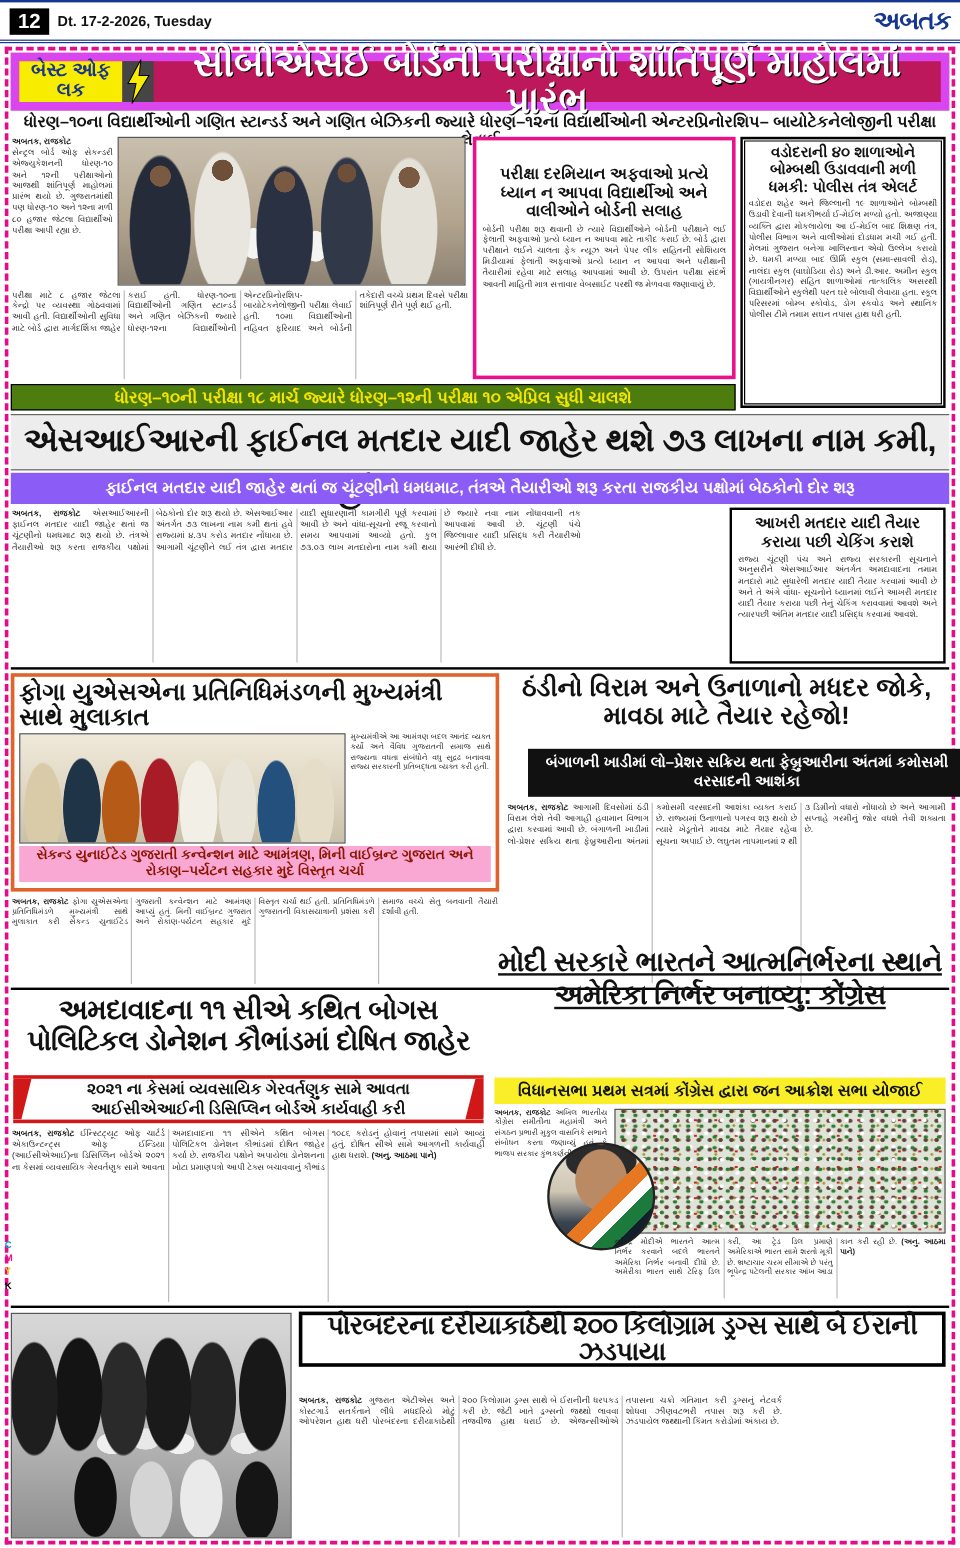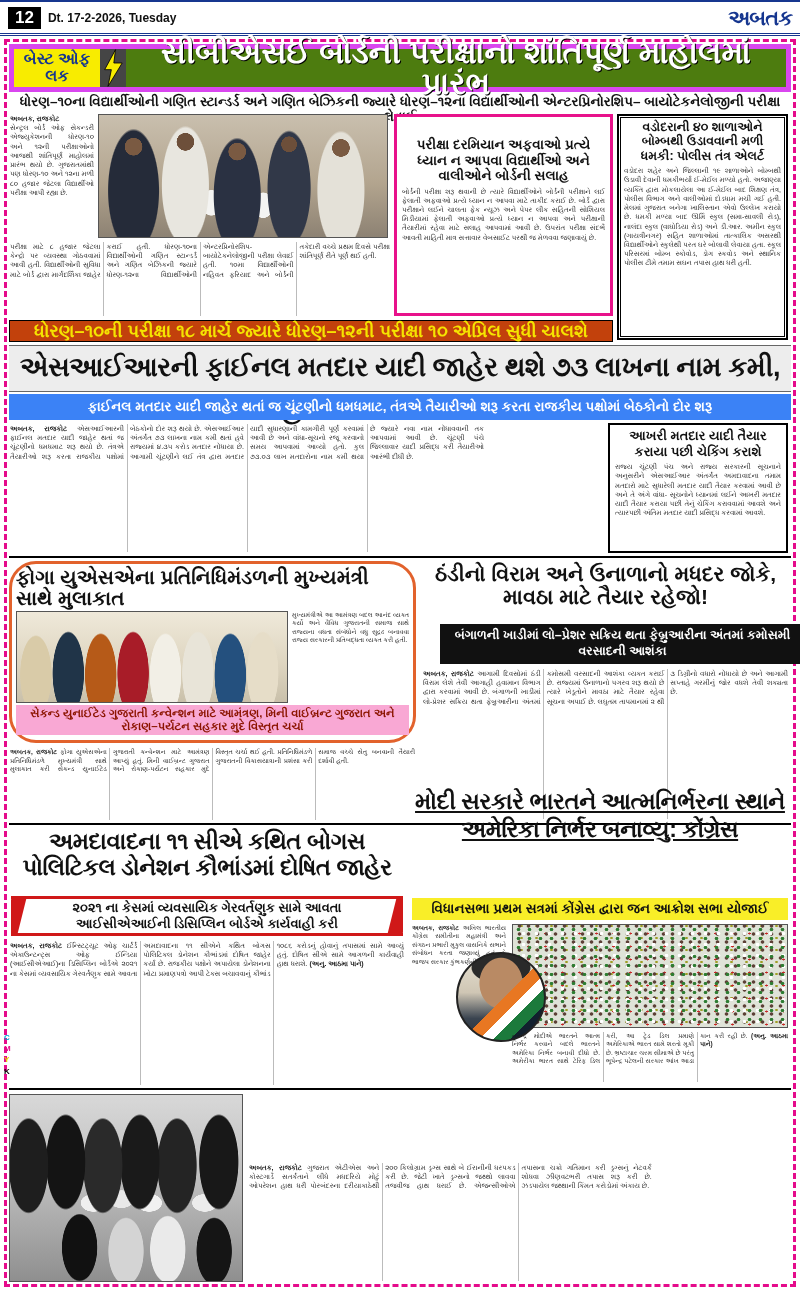--- a/index.html
+++ b/index.html
@@ -13,43 +13,43 @@
   .pgnum{background:#000;color:#fff;font-weight:bold;font-size:17px;padding:1px 7px;margin-right:7px;}
   .hdate{font-size:12px;font-weight:bold;}
   .hcenter{position:absolute;left:0;right:0;text-align:center;pointer-events:none;}
   .hpaper{font-size:15px;font-weight:bold;letter-spacing:.5px;}
   .hedition{font-size:8px;font-weight:bold;color:#222;}
   .hlogo{margin-left:auto;font-size:21px;font-weight:bold;color:#16368f;letter-spacing:-1px;}
   
   .frame{position:absolute;top:39px;left:4px;right:4px;bottom:3px;border:3px dashed #e50b8b;background:#fff;}
   .abs{position:absolute;}
   
-  .bannerrow{display:flex;align-items:stretch;border:5px solid #d946ef;background:#4d7c0f;}
+  .bannerrow{display:flex;align-items:stretch;border:7px solid #d946ef;background:#be185d;}
   .badge{background:#f8ec00;color:#16368f;font-weight:bold;font-size:16px;line-height:1.05;
          display:flex;align-items:center;justify-content:center;text-align:center;width:86px;padding:2px;}
   .bolt{width:26px;display:flex;align-items:center;justify-content:center;background:#454545;}
   .banner-hl{flex:1;color:#fff;font-weight:bold;font-size:31px;display:flex;align-items:center;
              justify-content:center;text-align:center;line-height:1;padding:1px 4px;
              text-shadow:1px 1px 0 #000;}
   .subhl{font-size:13.5px;font-weight:bold;text-align:center;line-height:1.1;}
   .dl{font-weight:bold;}
   .btxt{font-size:7px;line-height:1.32;text-align:justify;color:#1c1c1c;}
   .cols3{columns:3;column-gap:6px;column-rule:1px solid #bbb;}
   .cols4{columns:4;column-gap:6px;column-rule:1px solid #bbb;}
   .cols5{columns:5;column-gap:6px;column-rule:1px solid #bbb;}
   .pinkbox{border:3px solid #e8128b;padding:20px 5px;background:#fff;}
   .pinkbox h3{margin:0 0 3px;font-size:13.5px;line-height:1.15;text-align:center;}
   .blackbox{border:2px solid #000;box-shadow:0 0 0 1px #fff inset,0 0 0 2px #000 inset;padding:4px 5px;background:#fff;}
   .blackbox h3{margin:0 0 3px;font-size:12.5px;line-height:1.15;text-align:center;}
-  .strip-dark{background:#c2410c;color:#f5e400;font-weight:bold;font-size:18px;
+  .strip-dark{background:#4d7c0f;color:#f5e400;font-weight:bold;font-size:14px;
               display:flex;align-items:center;justify-content:center;border:1px solid #000;}
   
   .s2hl{background:#ededed;border-top:1px solid #666;border-bottom:1px solid #666;
         font-size:27px;font-weight:bold;text-align:center;line-height:1.6;letter-spacing:-.5px;}
-  .s2strip{background:#3b82f6;color:#fff;font-weight:bold;font-size:13.5px;
+  .s2strip{background:#8b5cf6;color:#fff;font-weight:bold;font-size:13.5px;
            display:flex;align-items:center;justify-content:center;}
   .sidebox{border:2px solid #000;padding:3px 5px;}
   .sidebox h3{margin:0 0 3px;font-size:13px;line-height:1.2;text-align:center;}
   
   .divider{height:2px;background:#000;}
   .fogabox{border:3px solid #e2622c;padding:2px 4px;background:#fff;}
   .foga-hl{font-size:20px;font-weight:bold;line-height:1.05;text-align:left;margin:1px 0 2px;}
   .fogarow{display:flex;gap:4px;}
   .caption{background:#f9a8d4;color:#8c1500;font-weight:bold;font-size:11.5px;text-align:center;
            line-height:1.15;padding:2px 3px;margin-top:2px;}
@@ -185,21 +185,21 @@
     <div class="abs btxt cols5" style="top:382px;left:3px;width:594px;height:128px;">
       <span class="dl">અબતક, રાજકોટ</span>
       <span>એસઆઈઆરની ફાઈનલ મતદાર યાદી જાહેર થતાં જ ચૂંટણીનો ધમધમાટ શરૂ થયો છે. તંત્રએ તૈયારીઓ શરૂ કરતા રાજકીય પક્ષોમાં બેઠકોનો દોર શરૂ થયો છે. એસઆઈઆર અંતર્ગત ૭૩ લાખના નામ કમી થતાં હવે રાજ્યમાં ૪.૩૫ કરોડ મતદાર નોંધાયા છે. આગામી ચૂંટણીને લઈ તંત્ર દ્વારા મતદાર યાદી સુધારણાની કામગીરી પૂર્ણ કરવામાં આવી છે અને વાંધા-સૂચનો રજૂ કરવાનો સમય આપવામાં આવ્યો હતો. કુલ ૭૩.૦૩ લાખ મતદારોના નામ કમી થયા છે જ્યારે નવા નામ નોંધાવવાની તક આપવામાં આવી છે. ચૂંટણી પંચે જિલ્લાવાર યાદી પ્રસિદ્ધ કરી તૈયારીઓ આરંભી દીધી છે.</span>
     </div>
     <div class="abs sidebox" style="top:381px;left:601px;width:180px;height:130px;">
       <h3>આખરી મતદાર યાદી તૈયાર કરાયા પછી ચેકિંગ કરાશે</h3>
       <div class="btxt">રાજ્ય ચૂંટણી પંચ અને રાજ્ય સરકારની સૂચનાને અનુસરીને એસઆઈઆર અંતર્ગત અમદાવાદના તમામ મતદારો માટે સુધારેલી મતદાર યાદી તૈયાર કરવામાં આવી છે અને તે અંગે વાંધા- સૂચનોને ધ્યાનમાં લઈને આખરી મતદાર યાદી તૈયાર કરાયા પછી તેનું ચેકિંગ કરાવવામાં આવશે અને ત્યારપછી અંતિમ મતદાર યાદી પ્રસિદ્ધ કરવામાં આવશે.</div>
     </div>
     <div class="abs divider" style="top:514px;left:2px;right:2px;"></div>
 
-    <div class="abs fogabox" style="top:519px;left:2px;width:407px;height:182px;border-radius:27px;">
+    <div class="abs fogabox" style="top:519px;left:2px;width:407px;height:182px;">
       <div class="foga-hl">ફોગા યુએસએના પ્રતિનિધિમંડળની મુખ્યમંત્રી સાથે મુલાકાત</div>
       <div class="fogarow">
         <div class="ph ph-delegation" style="width:272px;height:92px;"></div>
         <div class="btxt" style="flex:1;font-size:6.4px;">મુખ્યમંત્રીએ આ આમંત્રણ બદલ આનંદ વ્યક્ત કર્યો અને વૈવિધ ગુજરાતની સમાજ સાથે રાજ્યના વધતા સંબંધોને વધુ સુદ્રઢ બનાવવા રાજ્ય સરકારની પ્રતિબદ્ધતા વ્યક્ત કરી હતી.</div>
       </div>
       <div class="caption">સેકન્ડ યુનાઈટેડ ગુજરાતી કન્વેન્શન માટે આમંત્રણ, મિની વાઈબ્રન્ટ ગુજરાત અને રોકાણ–પર્યટન સહકાર મુદે વિસ્તૃત ચર્ચા</div>
     </div>
     <div class="abs btxt cols4" style="top:706px;left:3px;width:405px;height:72px;font-size:6.5px;">
       <span class="dl">અબતક, રાજકોટ</span>
       <span>ફોગા યુએસએના પ્રતિનિધિમંડળે મુખ્યમંત્રી સાથે મુલાકાત કરી સેકન્ડ યુનાઈટેડ ગુજરાતી કન્વેન્શન માટે આમંત્રણ આપ્યું હતું. મિની વાઈબ્રન્ટ ગુજરાત અને રોકાણ-પર્યટન સહકાર મુદે વિસ્તૃત ચર્ચા થઈ હતી. પ્રતિનિધિમંડળે ગુજરાતની વિકાસયાત્રાની પ્રશંસા કરી સમાજ વચ્ચે સેતુ બનવાની તૈયારી દર્શાવી હતી.</span>
@@ -238,19 +238,20 @@
     <div class="abs divider" style="top:1046px;left:2px;right:2px;"></div>
 
     <div class="abs regmarks" style="left:-3px;top:990px;">
       <span class="rc">C</span>
       <span class="rm">M</span>
       <span class="ry">Y</span>
       <span class="rk">K</span>
     </div>
 
     <div class="abs ph ph-drugs" style="top:1052px;left:2px;width:234px;height:188px;"></div>
+    <div class="abs drugbox" style="top:1051px;left:242px;width:539px;height:46px;">પોરબંદરના દરીયાકાઠેથી ૨૦૦ કિલોગ્રામ ડ્રગ્સ સાથે બે ઈરાની ઝડપાયા</div>
     <div class="abs btxt cols4" style="top:1121px;left:242px;width:539px;height:118px;">
       <span class="dl">અબતક, રાજકોટ</span>
       <span>ગુજરાત એટીએસ અને કોસ્ટગાર્ડે સતર્કતાને લીધે મધદરિયે મોટું ઓપરેશન હાથ ધરી પોરબંદરના દરીયાકાઠેથી ૨૦૦ કિલોગ્રામ ડ્રગ્સ સાથે બે ઈરાનીની ધરપકડ કરી છે. જેટી ખાતે ડ્રગ્સનો જથ્થો લાવવા તજવીજ હાથ ધરાઈ છે. એજન્સીઓએ તપાસના ચક્રો ગતિમાન કરી ડ્રગ્સનું નેટવર્ક શોધવા ઝીણવટભરી તપાસ શરૂ કરી છે. ઝડપાયેલ જથ્થાની કિંમત કરોડોમાં અંકાય છે.</span>
     </div>
 
   </div>
 </div>
 
 </body></html>

